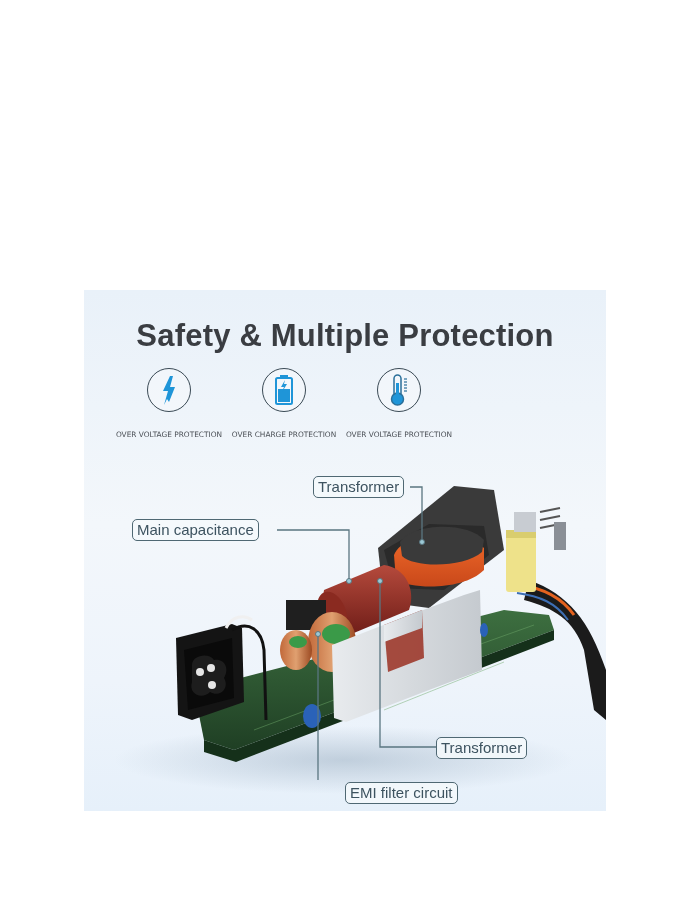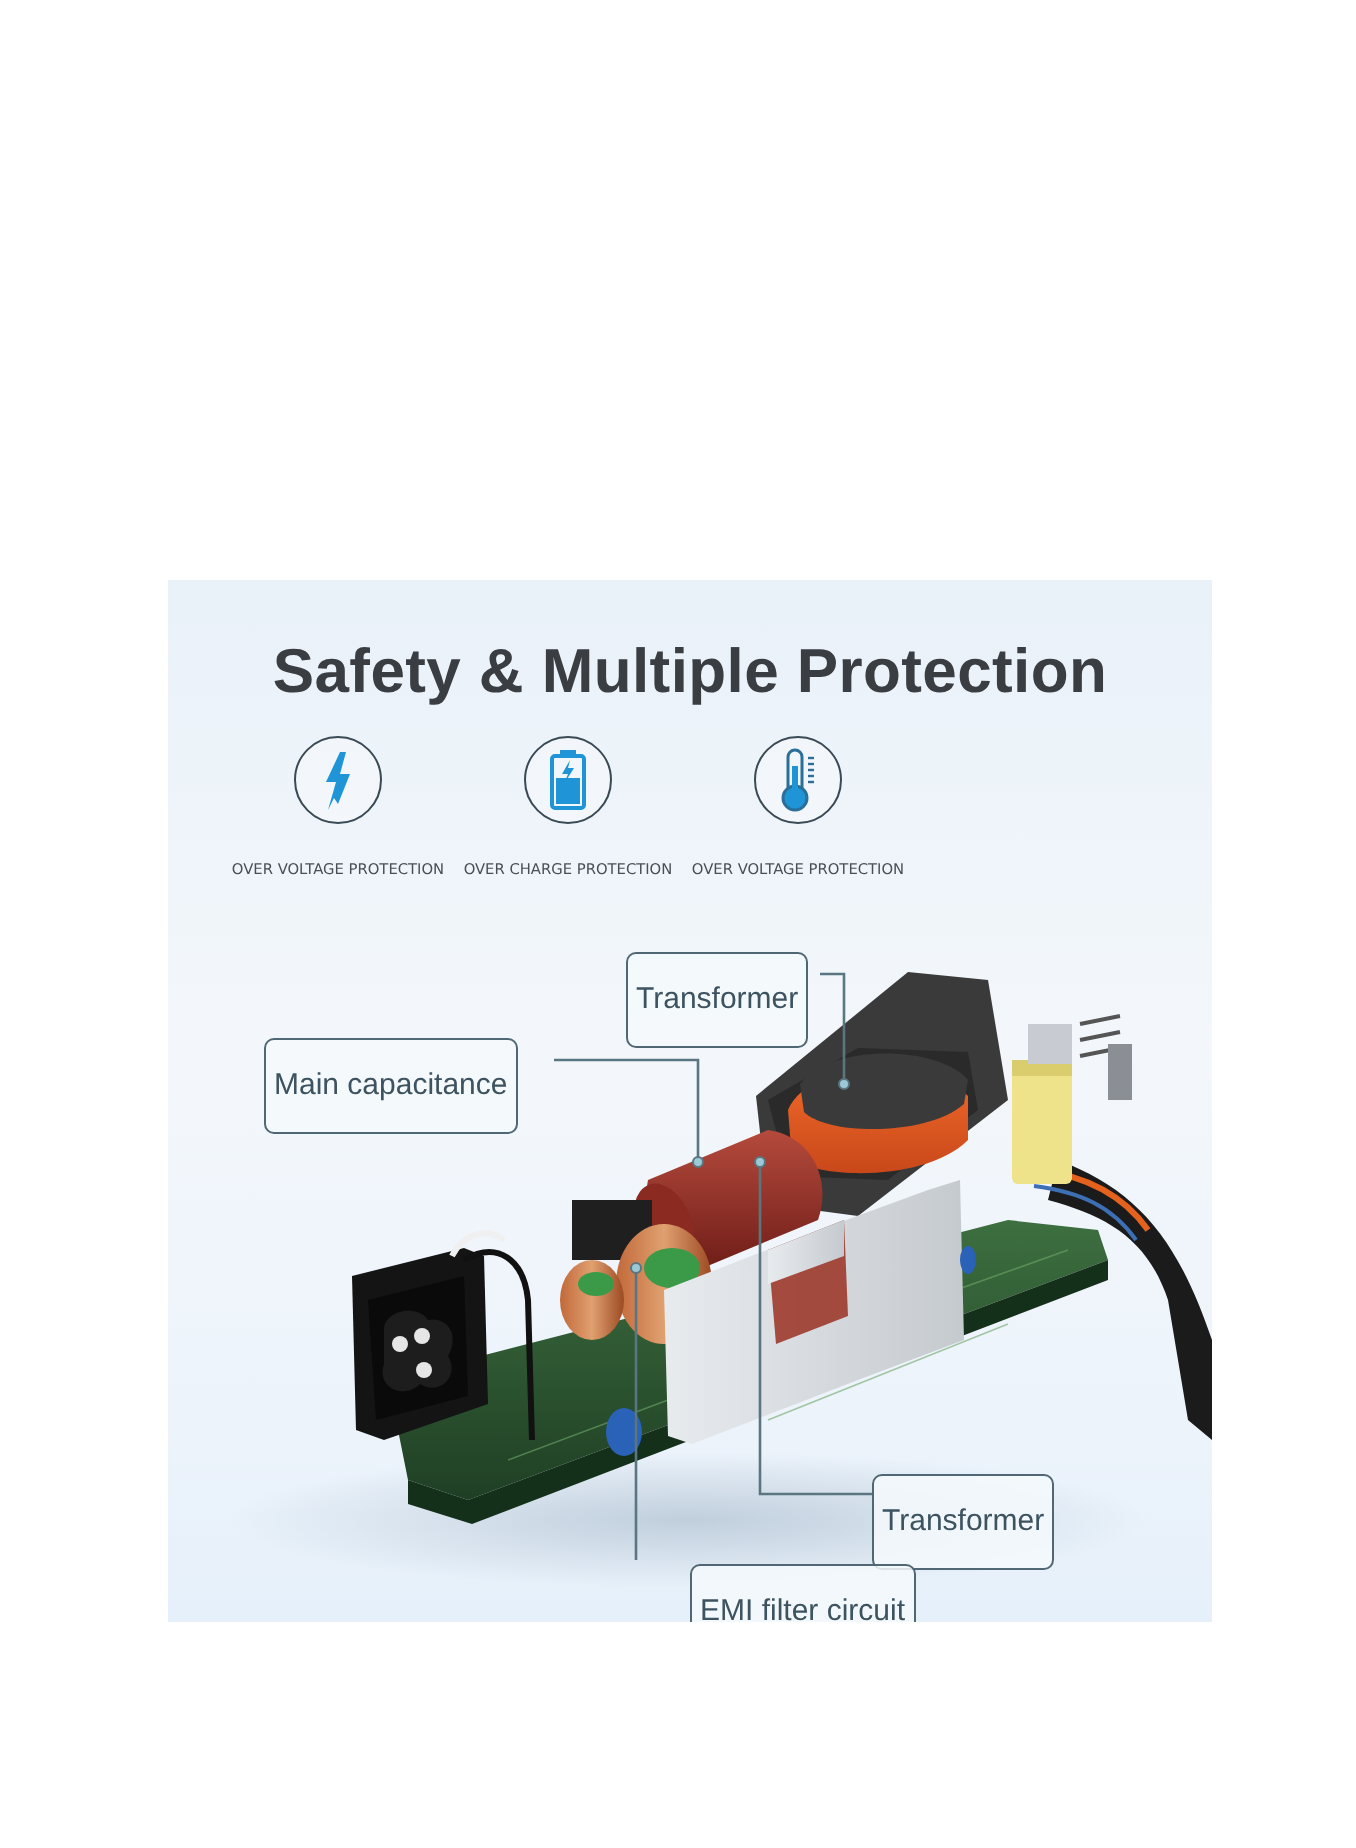--- a/index.html
+++ b/index.html
@@ -23,21 +23,21 @@
     width: 42px; height: 42px; border-radius: 50%; border: 1.3px solid #3a4a55;
     margin: 0 auto; position: relative; background: rgba(255,255,255,0.3);
   }
   .feature .circle svg { position: absolute; left: 0; top: 0; }
   .feature .label {
     margin-top: 18px; font-family: "DejaVu Sans", sans-serif; font-size: 7.4px; color: #4a4f55;
     letter-spacing: 0; white-space: nowrap;
   }
   .callout {
     position: absolute; border: 1.3px solid #4f6873; border-radius: 5px; background: rgba(245,249,252,0.85);
-    font-family: "Liberation Sans", sans-serif; font-size: 15px; color: #3d5360; padding: 14px 4px; line-height: 18px;
+    font-family: "Liberation Sans", sans-serif; font-size: 15px; color: #3d5360; padding: 1px 4px; line-height: 18px;
     white-space: nowrap;
   }
 </style>
 </head>
 <body>
 
 <div class="panel">
   <div class="title">Safety &amp; Multiple Protection</div>
 
   <div class="features">

